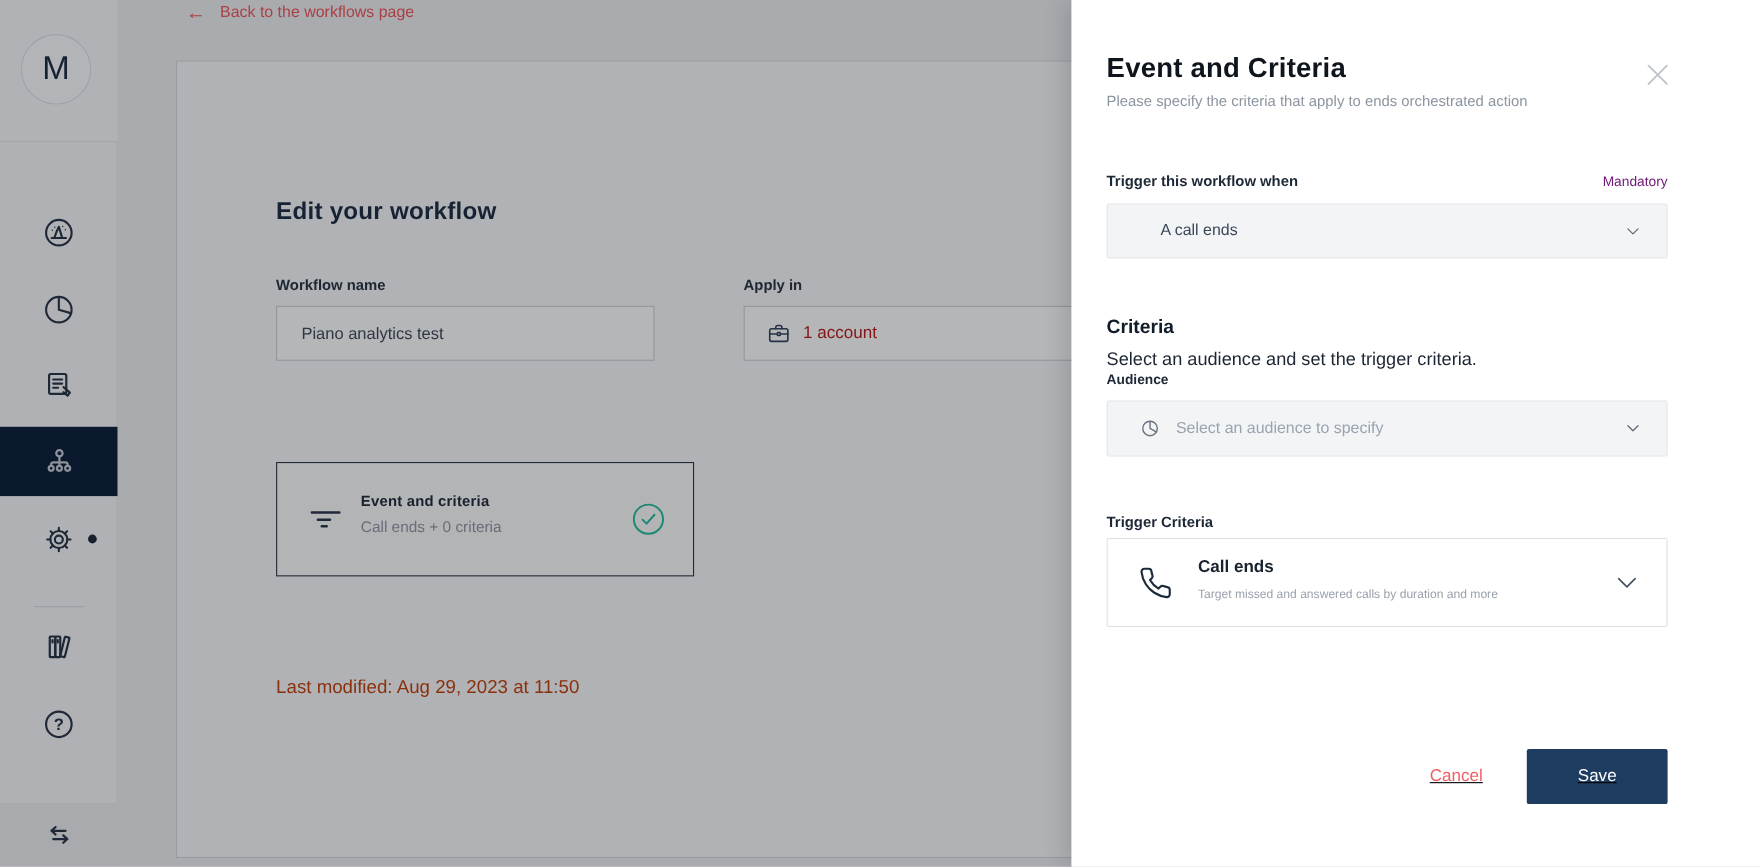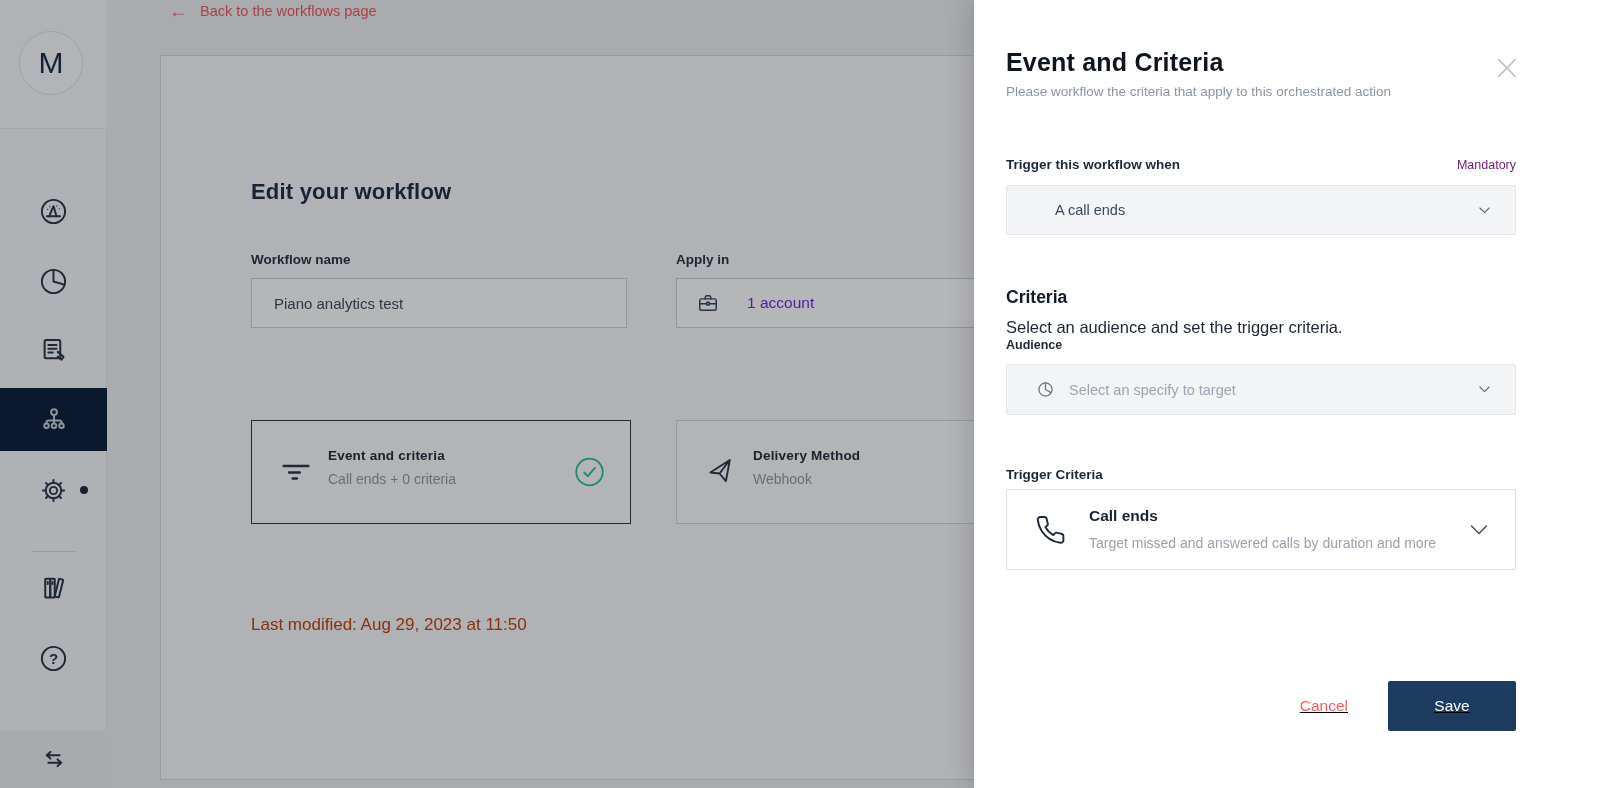--- a/index.html
+++ b/index.html
@@ -20,23 +20,23 @@
   .sidebar-footer { position:absolute; bottom:0; left:0; width:107px; height:58px; background:#eceef0; display:flex; align-items:center; justify-content:center; color:#283446; cursor:pointer; }
 
   
   .main { position:absolute; left:107px; top:0; width:1493px; height:788px; background:#eef0f2; z-index:1; }
   .back-link { position:absolute; left:62px; top:1px; height:20px; display:flex; align-items:center; gap:13px; color:#f0575c; font-size:14.5px; cursor:pointer; text-decoration:none; }
   .back-arrow { font-size:18px; line-height:1; }
 
   .editor-card { position:absolute; left:53px; top:55px; width:1280px; height:725px; background:#f9fafb; border:1px solid #d6d9dc; }
   .editor-title { position:absolute; left:90px; top:123px; font-size:22px; font-weight:800; color:#1d2c42; letter-spacing:0.2px; }
   .field-label { position:absolute; font-size:13.5px; font-weight:bold; color:#29333f; }
-  .input-box { position:absolute; width:376px; height:50px; background:#ffffff; border:1px solid #ccd1d7; display:flex; align-items:center; }
+  .input-box { position:absolute; width:344px; height:50px; background:#ffffff; border:1px solid #ccd1d7; display:flex; align-items:center; }
   .text-input { border:none; outline:none; background:transparent; width:100%; padding-left:22px; font-size:15px; color:#3e4959; font-family:"Liberation Sans",sans-serif; }
-  .account-field { padding-left:20px; gap:28px; color:#6d28d9; font-size:15.5px; cursor:pointer; }
+  .account-field { padding-left:20px; gap:11px; color:#b91c1c; font-size:15.5px; cursor:pointer; }
   .account-field .icon { color:#33425c; }
 
   .step-card { position:absolute; width:380px; height:104px; background:#fbfcfc; border:1px solid #d4d7da; cursor:pointer; }
   .step-card.selected { border:1px solid #2a3542; }
   .step-icon { position:absolute; left:30px; top:50%; transform:translateY(-50%); color:#2a3648; }
   .step-texts { position:absolute; left:76px; top:27px; }
   .step-title { font-size:13.5px; font-weight:bold; color:#212c3a; letter-spacing:0.2px; }
   .step-sub { margin-top:8px; font-size:14px; color:#8f99a4; }
   .step-status { position:absolute; right:26px; top:50%; transform:translateY(-50%); color:#21bd9c; }
   .last-modified { position:absolute; left:90px; top:537px; font-size:17px; color:#c2410c;margin-top:22px; }
@@ -57,21 +57,21 @@
   .select-value { padding-left:48px; font-size:14.5px; color:#3a4759; }
   .select .lead-icon { position:absolute; left:30px; color:#67737f; }
   .select-placeholder { padding-left:62px; font-size:14.5px; color:#9aa4b0; }
   .criteria-heading { position:absolute; left:32px; top:287px; font-size:17.5px; font-weight:700; color:#111c29; }
   .criteria-desc { position:absolute; left:32px; top:318px; font-size:16.5px; color:#1c2633; }
   .audience-label { position:absolute; left:32px; top:338px; font-size:12.5px; font-weight:bold; color:#1d2836; }
   .trigcrit-label { position:absolute; left:32px; top:467px; font-size:13.5px; font-weight:bold; color:#1d2836; }
   .trigger-card { position:absolute; left:32px; top:489px; width:510px; height:81px; background:#fff; border:1px solid #dce0e5; border-radius:2px; cursor:pointer; }
   .tc-phone { position:absolute; left:28px; top:50%; transform:translateY(-50%); color:#1d2a39; }
   .tc-title { position:absolute; left:82px; top:17px; font-size:15.5px; font-weight:bold; color:#18232f; }
-  .tc-desc { position:absolute; left:82px; top:45px; font-size:14px; color:#99a2ad; }
+  .tc-desc { position:absolute; left:82px; top:45px; font-size:11px; color:#99a2ad; }
   .tc-chevron { position:absolute; right:24px; top:50%; transform:translateY(-50%); color:#3e4b59; }
   .drawer-footer { position:absolute; top:681px; right:84px; display:flex; align-items:center; gap:40px;text-decoration:underline; }
   .cancel-btn { font-size:15.5px; color:#ee5f64; cursor:pointer; background:none; border:none; font-family:"Liberation Sans",sans-serif; }
   .save-btn { width:128px; height:50px; background:#1e3c5f; color:#ffffff; font-size:15.5px; border:none; border-radius:2px; display:flex; align-items:center; justify-content:center; cursor:pointer; font-family:"Liberation Sans",sans-serif; }
 </style>
 </head>
 <body>
 
 <div class="app">
 
@@ -210,41 +210,30 @@
           <div class="step-sub">Call ends + 0 criteria</div>
         </div>
         <span class="step-status">
           <svg width="29" height="29" viewBox="0 0 28 28" style="stroke-width:1.7">
             <circle cx="14" cy="14" r="12.8"></circle>
             <path d="M8.8 14.4 l3.5 3.5 l7 -7.8"></path>
           </svg>
         </span>
       </div>
 
-      <div class="step-card" style="left:515px; top:364px">
-        <span class="step-icon">
-          <svg width="28" height="28" viewBox="0 0 24 24" style="transform:rotate(-12deg)">
-            <path d="M21.5 3.5 L10.5 13 M21.5 3.5 L14.5 20.5 L10.5 13 L3 10.5 Z"></path>
-          </svg>
-        </span>
-        <div class="step-texts">
-          <div class="step-title">Delivery Method</div>
-          <div class="step-sub">Webhook</div>
-        </div>
-      </div>
 
       <div class="last-modified">Last modified: Aug 29, 2023 at 11:50</div>
     </section>
   </main>
 
   <div class="overlay"></div>
 
   <aside class="drawer">
     <h2 class="drawer-title">Event and Criteria</h2>
-    <div class="drawer-sub">Please workflow the criteria that apply to this orchestrated action</div>
+    <div class="drawer-sub">Please specify the criteria that apply to ends orchestrated action</div>
     <span class="drawer-close">
       <svg width="20" height="20" viewBox="0 0 18 18" style="stroke-width:1.5">
         <path d="M1.5 1.5 L16.5 16.5 M16.5 1.5 L1.5 16.5"></path>
       </svg>
     </span>
 
     <div class="label-row">
       <span class="bold-label">Trigger this workflow when</span>
       <span class="mandatory-tag">Mandatory</span>
     </div>
@@ -260,21 +249,21 @@
     <div class="criteria-heading">Criteria</div>
     <div class="criteria-desc">Select an audience and set the trigger criteria.</div>
     <div class="audience-label">Audience</div>
     <div class="select" style="top:364px; height:51px">
       <span class="lead-icon">
         <svg width="17" height="17" viewBox="0 0 24 24" style="stroke-width:1.8">
           <circle cx="12" cy="12" r="9.3"></circle>
           <path d="M12 2.9 V12 L19.8 16.4"></path>
         </svg>
       </span>
-      <span class="select-placeholder">Select an specify to target</span>
+      <span class="select-placeholder">Select an audience to specify</span>
       <span class="chevron">
         <svg width="17" height="17" viewBox="0 0 24 24">
             <path d="M5.5 8.5 L12 15 L18.5 8.5"></path>
           </svg>
       </span>
     </div>
 
     <div class="trigcrit-label">Trigger Criteria</div>
     <div class="trigger-card">
       <span class="tc-phone">

